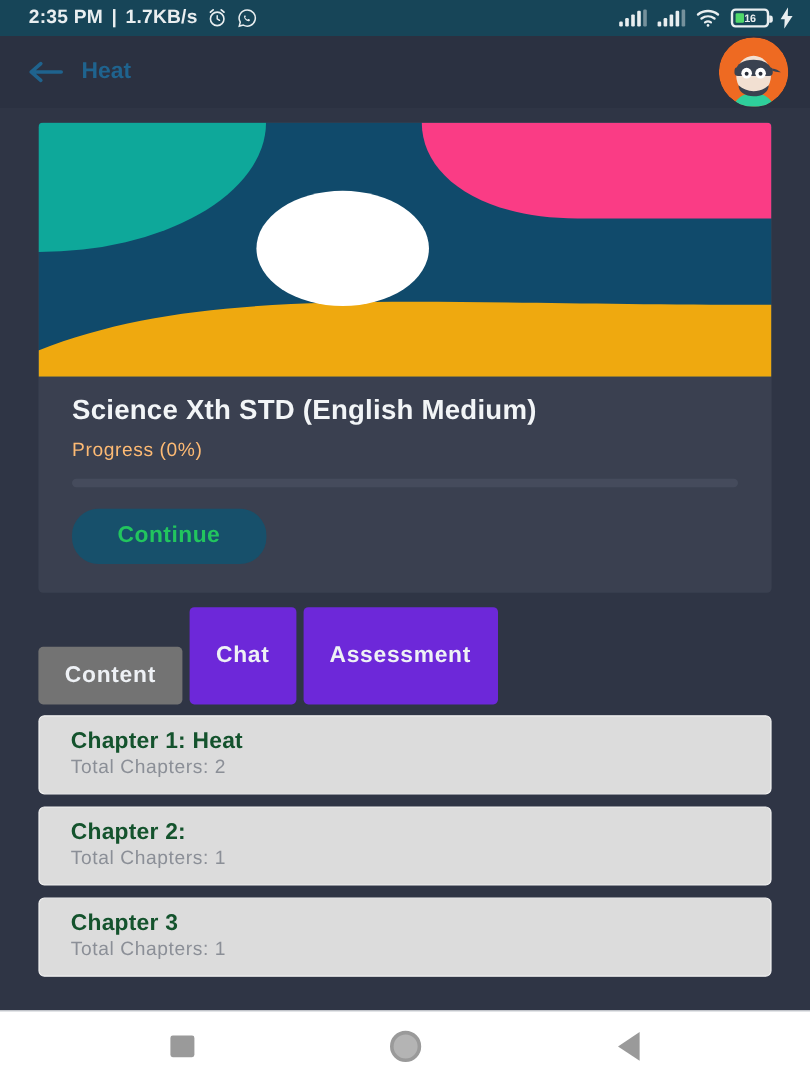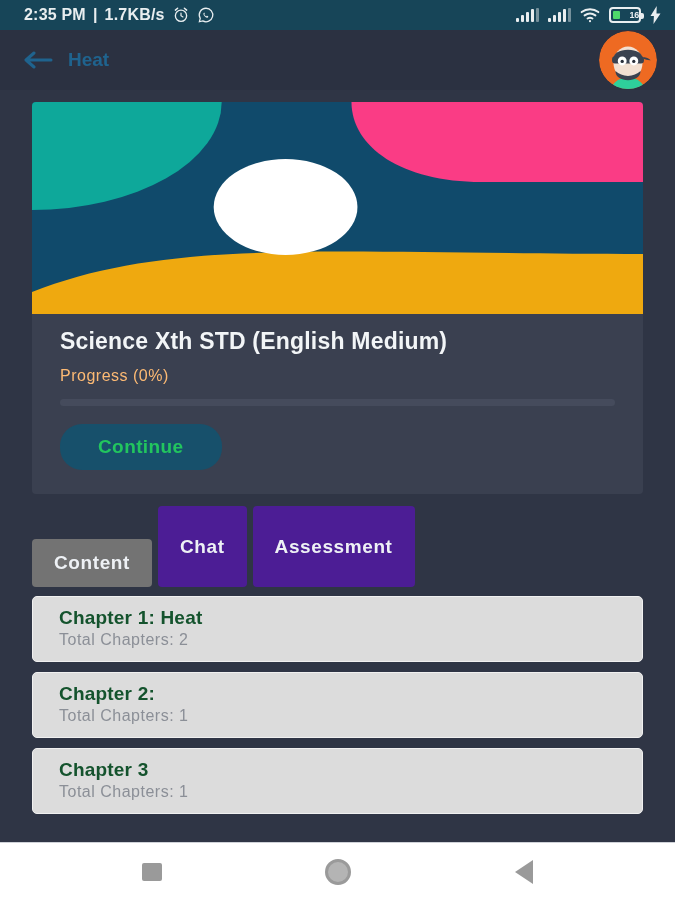--- a/index.html
+++ b/index.html
@@ -84,21 +84,21 @@
   }
   .battery .lvl {
     width: 7px;
     height: 100%;
     background: #4fd96b;
     border-radius: 1px;
   }
   .battery .num {
     position: absolute;
     left: 0; right: 0;
-    text-align: right;
+    text-align: center;
     font-size: 9px;
     font-weight: bold;
     color: #e9eef0;
     letter-spacing: -0.3px;
   }
 
   
   .app-header {
     height: 60px;
     background: #2b3141;
@@ -183,21 +183,21 @@
     border-radius: 22px;
   }
 
   
   .tabs {
     display: flex;
     gap: 6px;
     margin-top: 12px;
   }
   .tab {
-    background: #4c1d95;
+    background: #6d28d9;
     color: #eef1f5;
     border: none;
     font-family: inherit;
     font-size: 19px;
     font-weight: bold;
     letter-spacing: 0.6px;
     padding: 13px 22px;
     border-radius: 4px;
   }
   .tab.active {

